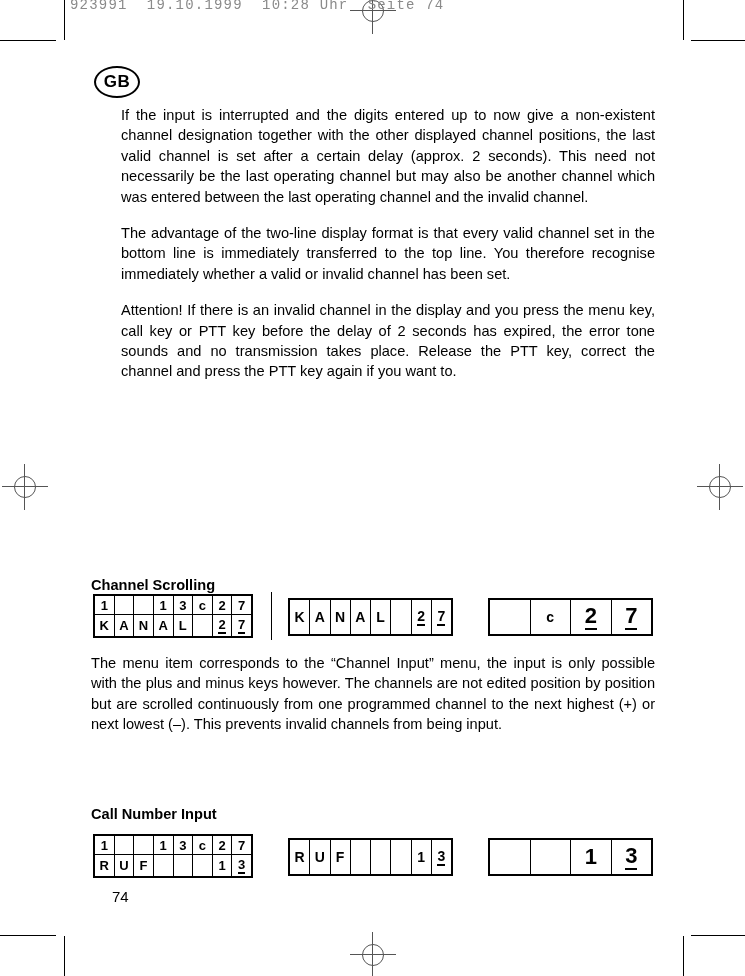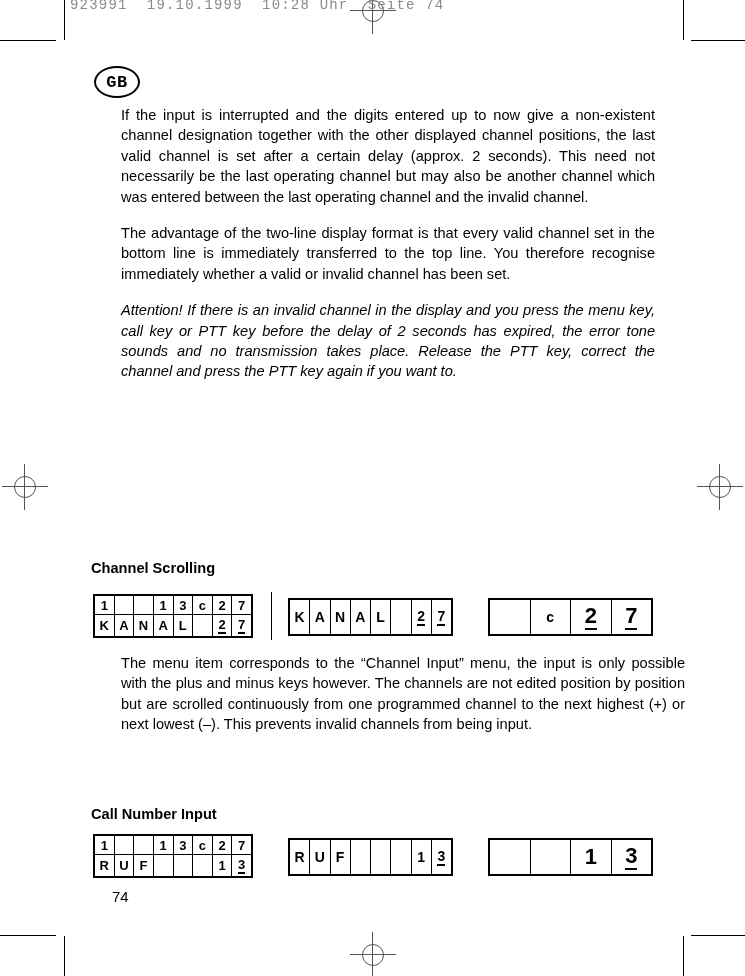--- a/index.html
+++ b/index.html
@@ -77,55 +77,53 @@
     width: 42px;
     height: 28px;
     border: 2px solid #000;
     border-radius: 50%;
     display: flex;
     align-items: center;
     justify-content: center;
     font-weight: bold;
     font-size: 17px;
     letter-spacing: 0.5px;
-    font-family: Liberation Mono, monospace;
   }
 
   .body-col {
     position: absolute;
     left: 121px;
     top: 105px;
     width: 534px;
   }
   .body-col p {
     margin: 0 0 16px 0;
     font-size: 14.6px;
     line-height: 20.4px;
     text-align: justify;
     text-justify: inter-word;
   }
-  .body-col p:last-child { margin-bottom: 0; font-style: italic; }
+  .body-col p:last-child { margin-bottom: 0; }
 
   .section-head {
     position: absolute;
     left: 91px;
     font-size: 14.6px;
     font-weight: bold;
   }
-  .section-head.sh-scroll { top: 560px; text-align: right; }
+  .section-head.sh-scroll { top: 577px; text-align: right; }
   .section-head.sh-call  { top: 806px; }
 
   .wide-col {
     position: absolute;
     left: 91px;
     width: 564px;
     font-size: 14.6px;
     line-height: 20.4px;
     text-align: justify;
-    margin-left: 30px;
   }
   .wide-col.wc-scroll { top: 653px; }
 
   .page-num {
     position: absolute;
     left: 112px;
     top: 888px;
     font-size: 15px;
   }
 

